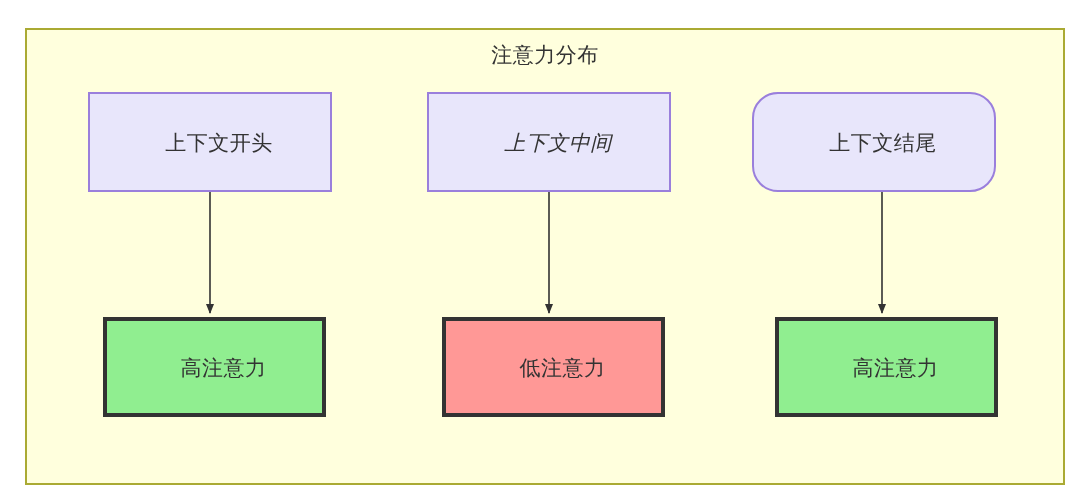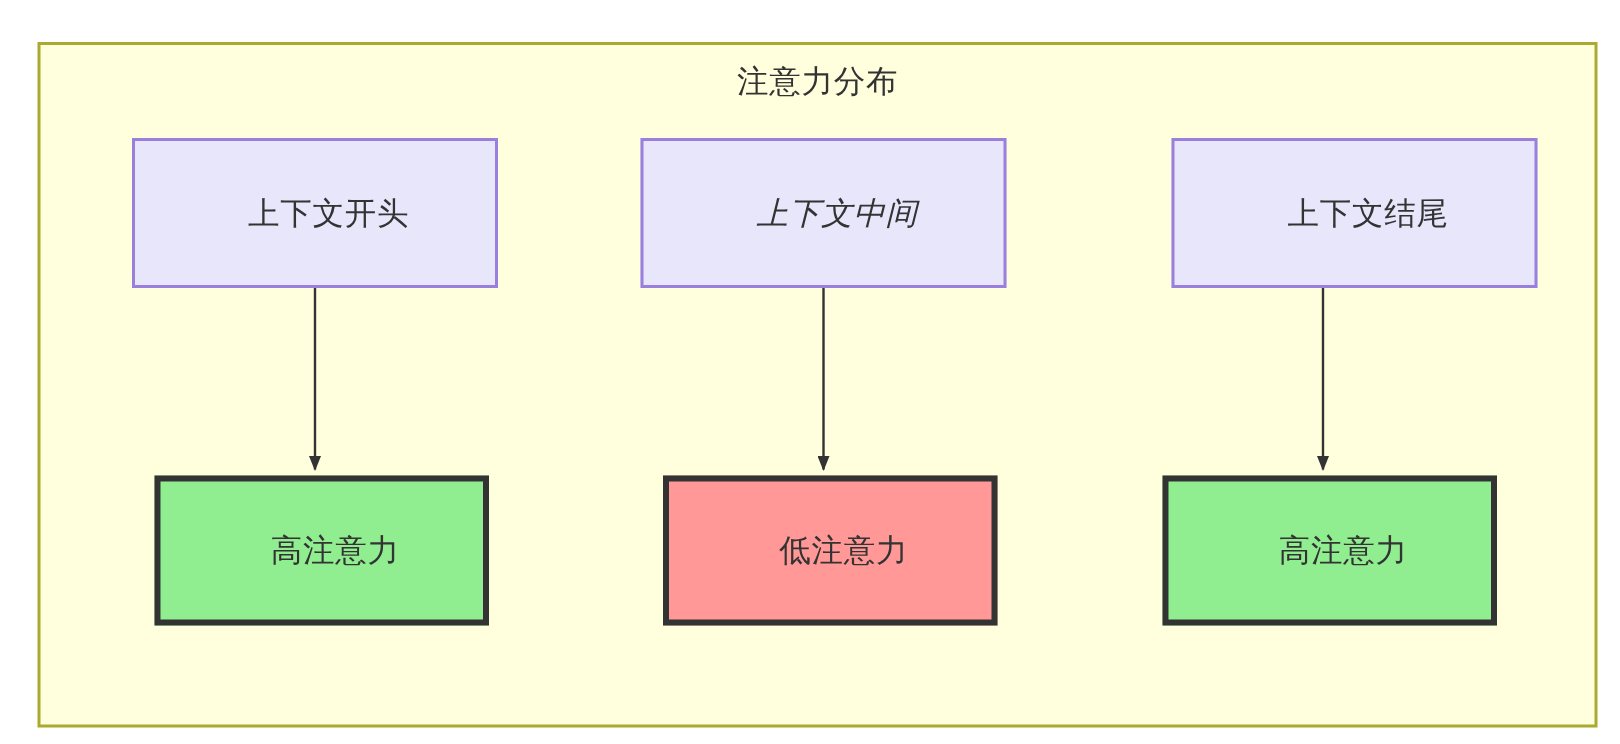--- a/index.html
+++ b/index.html
@@ -77,21 +77,21 @@
     text-align: center;
   }
 
   .node.attn.low {
     background: #ff9896;
   }
 
   
   .col1-top { left: 88px;  top: 92px; }
   .col2-top { left: 427px; top: 92px; font-style: italic; }
-  .col3-top { left: 781px; top: 92px; }
+  .col3-top { left: 752px; top: 92px; border-radius: 26px; }
 
   
   .col1-bot { left: 103px; top: 317px; }
   .col2-bot { left: 442px; top: 317px; }
   .col3-bot { left: 775px; top: 317px; }
 
   
   .arrow-layer {
     position: absolute;
     left: 0;

